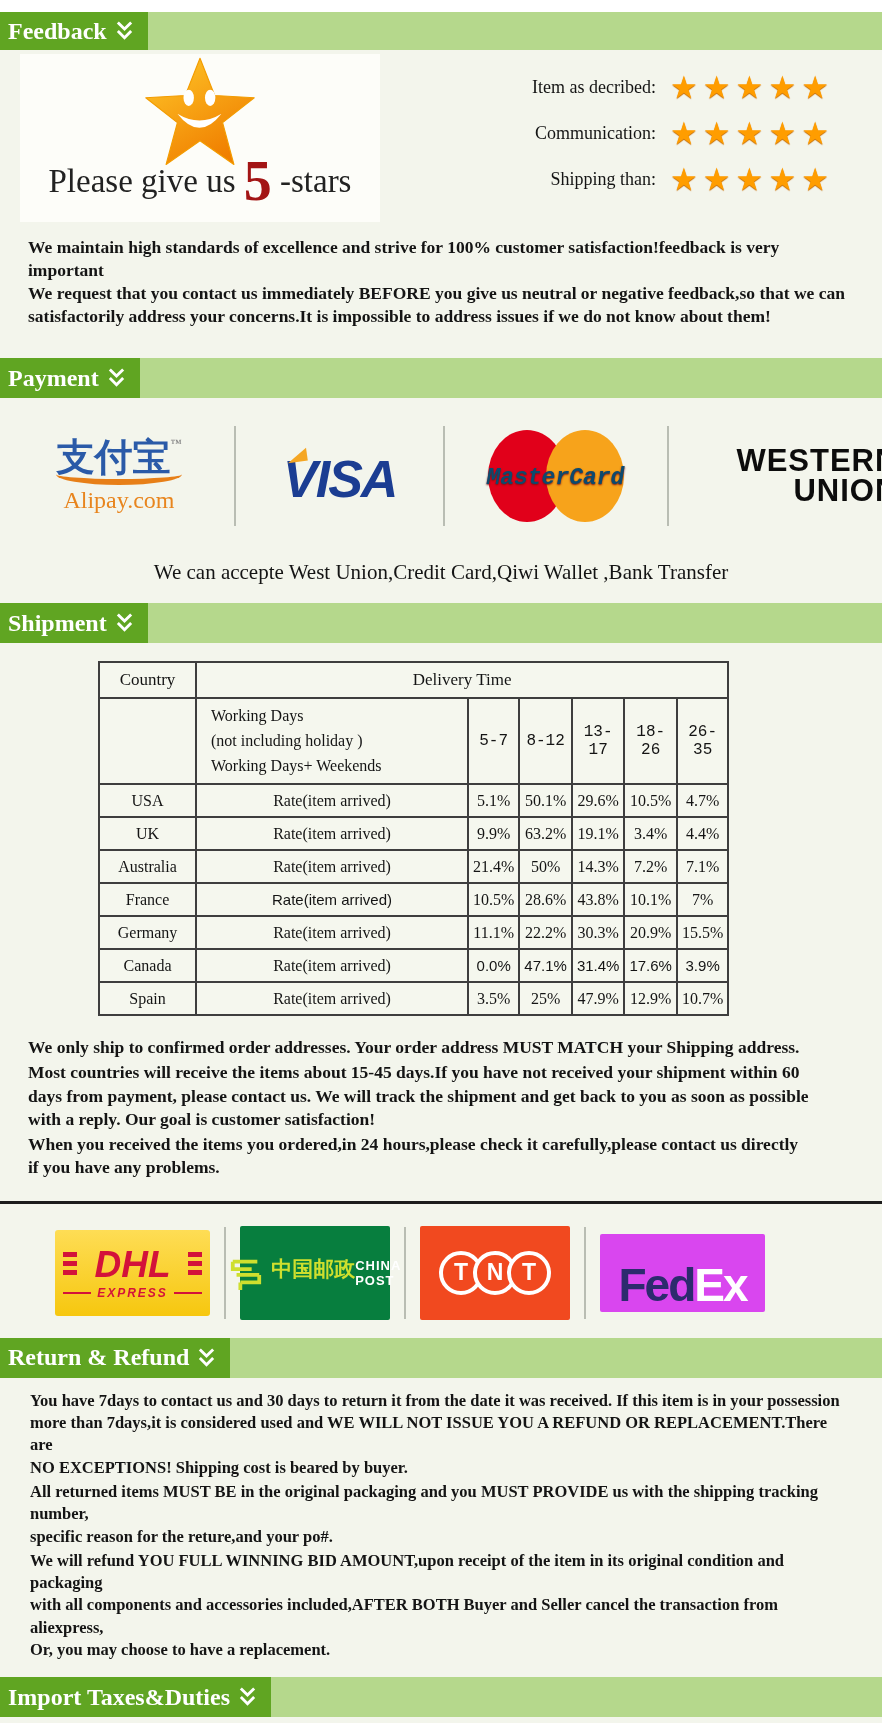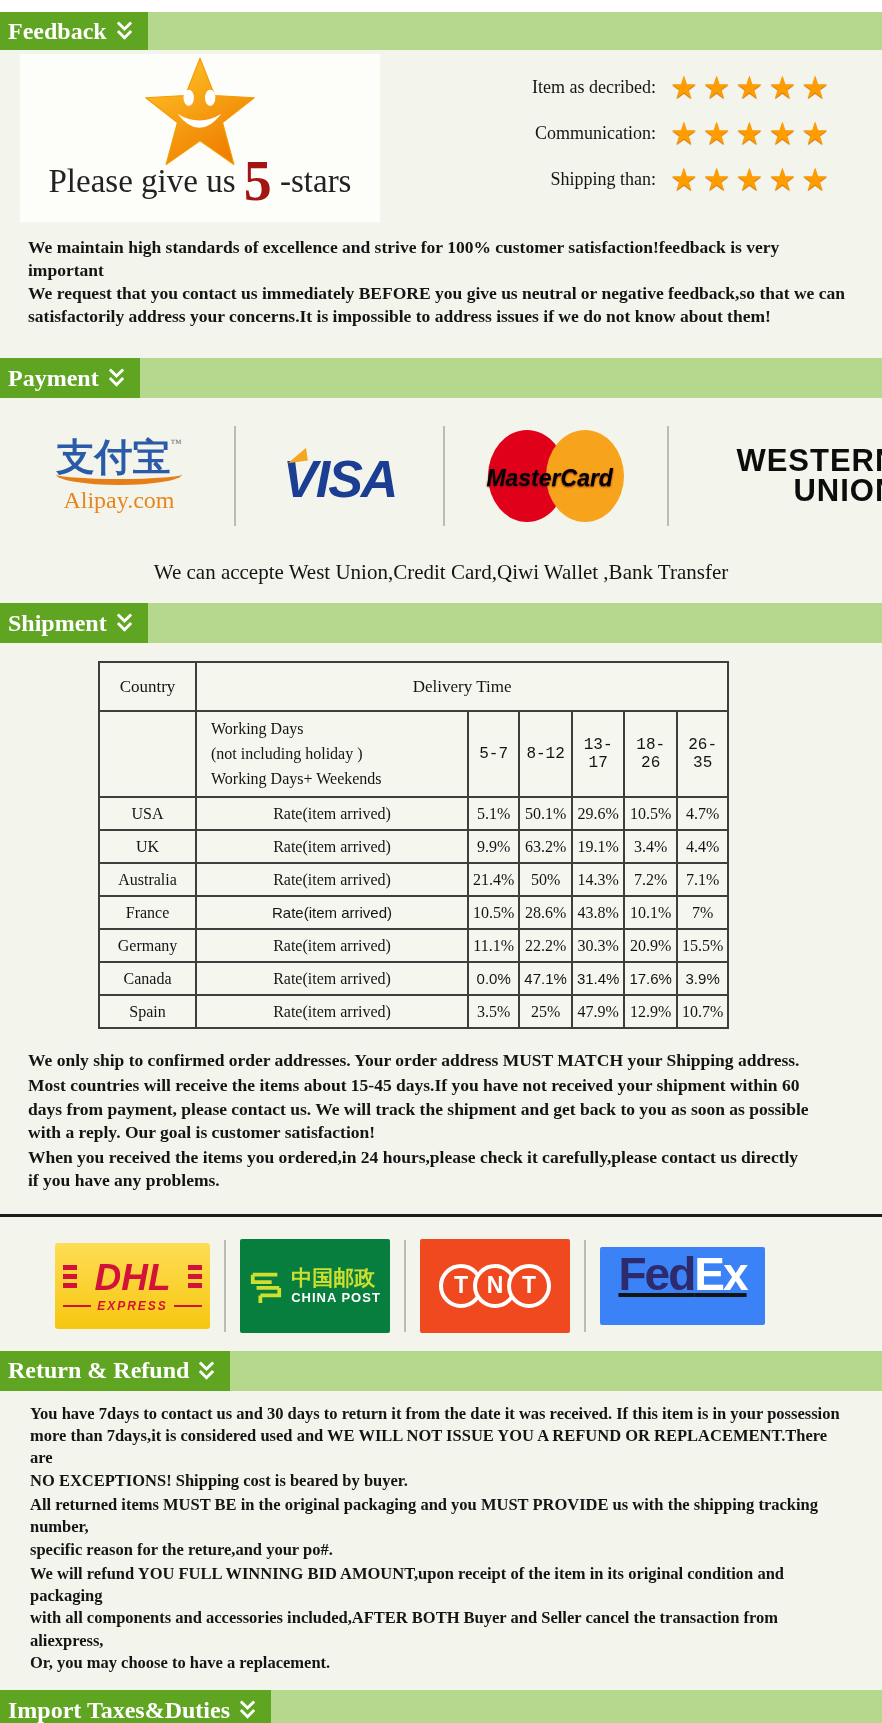--- a/index.html
+++ b/index.html
@@ -52,36 +52,36 @@
   .visa { font-family: "Liberation Sans", sans-serif; font-style: italic; font-weight: 800;
     font-size: 52px; color: #1b3d92; position: relative; padding: 6px 6px 0 6px; flex: none; letter-spacing: -2px;}
   .visa-flag { position: absolute; top: 6px; left: 10px; width: 0; height: 0;
     border-left: 20px solid transparent; border-bottom: 13px solid #f5a623; transform: rotate(-8deg); }
 
   .mastercard { width: 140px; height: 95px; position: relative; flex: none; }
   .mc-circle { position: absolute; width: 78px; height: 92px; border-radius: 50%; top: 1px; }
   .mc-red { left: 2px; background: #e1001a; }
   .mc-orange { right: 2px; background: #f7a31b; }
   .mc-text { position: absolute; top: 36px; left: 0; right: 16px; text-align: center;
-    font-family: Liberation Sans, sans-serif; font-style: italic; font-weight: 700;
-    font-size: 23px; color: #000000; text-shadow: 0 1px 2px #7a1010; z-index: 2; }
+    font-family: Liberation Mono, monospace; font-style: italic; font-weight: 700;
+    font-size: 23px; color: #0c4a6e; text-shadow: 0 1px 2px #7a1010; z-index: 2; }
 
   .wunion { margin-left: 26px; border-right: 5px solid #0c0c0c; padding-right: 8px;
     text-align: right; font-family: "Liberation Sans", sans-serif; font-weight: 900;
     font-size: 31px; line-height: 0.98; color: #0c0c0c; letter-spacing: 1px; flex: none; }
 
   .caption { text-align: center; font-size: 21px; margin: 14px 0 18px; }
 
   
   .ship-table { border-collapse: collapse; margin: 18px 0 0 98px; background: #f5f7ee; }
   .ship-table td { border: 2px solid #3e3e3e; text-align: center; font-size: 16px; padding: 2px 4px; }
   .ship-table .c-country { width: 97px; }
   .ship-table .c-rate { width: 272px; }
   .ship-table .c-val { width: 51px; font-family: Liberation Mono, monospace; }
-  .row-h1 td { height: 49px; font-size: 17px; }
+  .row-h1 td { height: 36px; font-size: 17px; }
   .row-h2 td { height: 86px; }
   .wd-cell { text-align: left !important; padding-left: 14px !important; line-height: 1.55; font-size: 16.5px; }
   .data-row td { height: 33px; }
   .sans { font-family: "Liberation Sans", sans-serif; font-size: 15px !important; }
 
   .ship-notes { margin-top: 20px; }
   .ship-notes .note { margin: 2px 28px; font-size: 17.5px; }
 
   .divider { height: 3px; background: #1c1c1c; margin-top: 22px; }
 
@@ -96,35 +96,35 @@
   .dhl-name { font-family: "Liberation Sans", sans-serif; font-style: italic; font-weight: 900;
     font-size: 37px; color: #d3123a; line-height: 1; letter-spacing: 0; }
   .dhl-exp-row { display: flex; align-items: center; width: 90%; gap: 6px; margin-top: 3px; }
   .dhl-exp-line { flex: 1; height: 2px; background: #d3123a; }
   .dhl-sub { font-family: "Liberation Sans", sans-serif; font-style: italic; font-weight: 700;
     font-size: 12px; color: #d3123a; letter-spacing: 2px; }
 
   .cpost { width: 150px; height: 94px; flex: none; background: #077e3e; border-radius: 2px;
     display: flex; align-items: center; justify-content: center; gap: 8px; }
   .cpost-emblem { flex: none; }
-  .cpost-text { display: flex; flex-direction: column; }
+  .cpost-text { display: flex; }
   .cpost-cjk { color: #cfdf2e; font-size: 21px; font-weight: 700; white-space: nowrap; line-height: 1.1; }
   .cpost-latin { color: #fff; font-family: "Liberation Sans", sans-serif; font-weight: 700;
     font-size: 13px; letter-spacing: 1px; }
 
   .tnt { width: 150px; height: 94px; flex: none; background: #f1491f; border-radius: 2px;
     display: flex; align-items: center; justify-content: center; }
   .tnt-circle { width: 44px; height: 44px; border: 4px solid #fff; border-radius: 50%;
     display: flex; align-items: center; justify-content: center; margin: 0 -5px;
     font-family: "Liberation Sans", sans-serif; font-weight: 900; font-size: 23px; color: #fff;
     background: #f1491f; position: relative; }
 
-  .fedex { width: 165px; height: 78px; flex: none; background: #3b82f6; border-radius: 2px;
-    display: flex; align-items: flex-start; justify-content: center;
-    font-family: "Liberation Sans", sans-serif; font-weight: 900; font-size: 46px; letter-spacing: -2px; text-decoration: underline; }
+  .fedex { width: 165px; height: 78px; flex: none; background: #d946ef; border-radius: 2px;
+    display: flex; align-items: flex-end; justify-content: center;
+    font-family: "Liberation Sans", sans-serif; font-weight: 900; font-size: 46px; letter-spacing: -2px; }
   .fedex-fed { color: #2d2b6e; }
   .fedex-ex { color: #ffffff; }
 
   
   .rr-paras { margin-top: 12px; }
   .rr-paras .note, .import-items .note { margin: 2px 30px; font-size: 16.5px; line-height: 1.35; }
   .import-items { margin-top: 10px; }
 </style>
 </head>
 <body>

